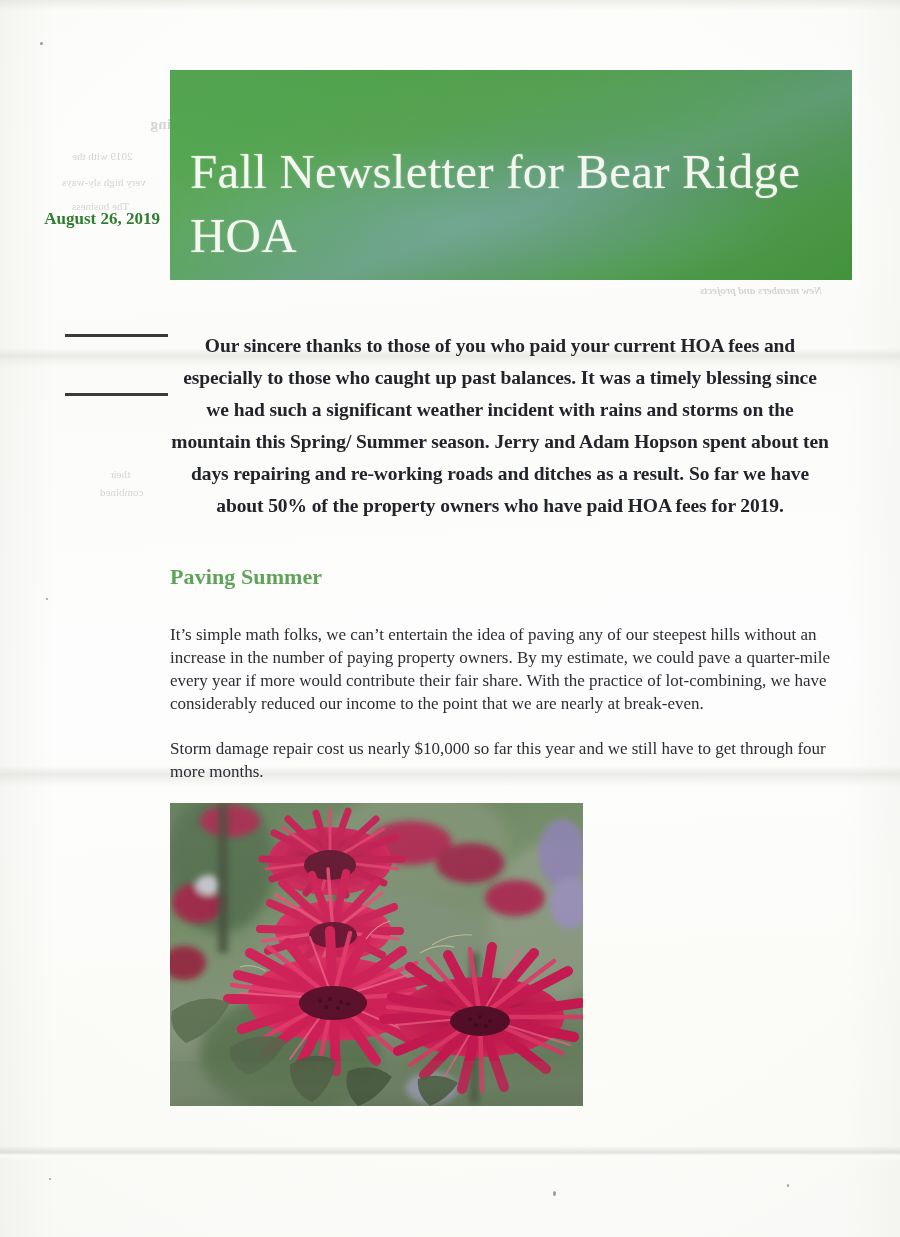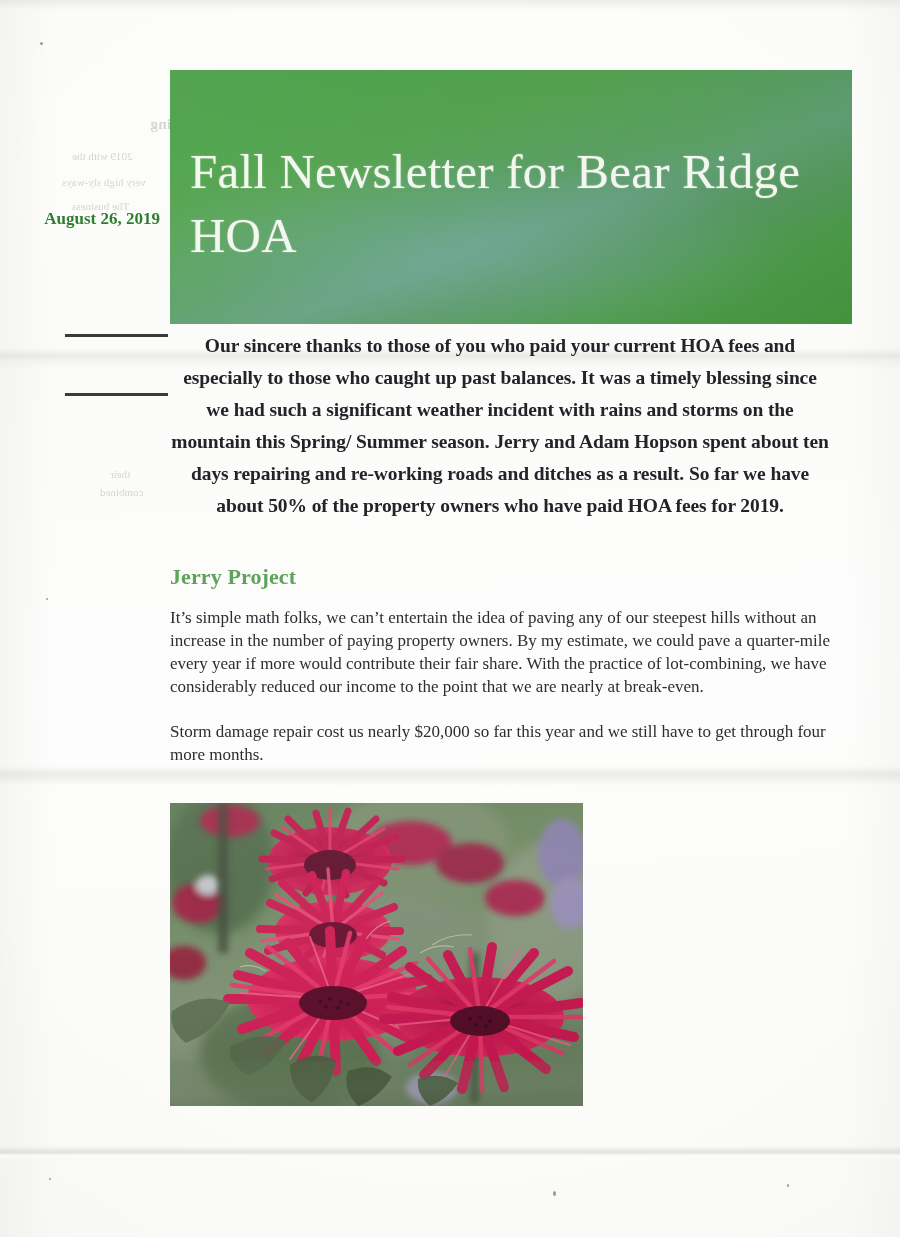--- a/index.html
+++ b/index.html
@@ -80,21 +80,21 @@
   .bleed-h   { font-size: 15px; font-weight: bold; letter-spacing: 0.4px; }
   .bleed-sub { font-size: 11px; font-weight: bold; font-style: italic; }
   .bleed-b   { font-size: 11px; }
 
   
   .banner {
     position: absolute;
     left: 170px;
     top: 70px;
     width: 682px;
-    height: 254px;
+    height: 210px;
     background:
       linear-gradient(160deg,
         #4a9e47 0%,
         #4ba148 18%,
         #52a24f 33%,
         #5a9f66 48%,
         #64a07d 58%,
         #589a63 68%,
         #4e9d4c 80%,
         #45983f 100%);
@@ -166,21 +166,21 @@
 
   .section-heading {
     margin-top: 42px;
     font-size: 22px;
     font-weight: bold;
     color: #5fa35a;
     letter-spacing: 0.1px;
   }
 
   .body-para {
-    margin-top: 16px;
+    margin-top: 33px;
     font-size: 17px;
     line-height: 23px;
     color: #2b2d33;
     width: 678px;
   }
   .body-para + .body-para { margin-top: 22px; }
 
   
   .photo {
     position: absolute;
@@ -229,25 +229,25 @@
 
   <div class="date-block">August 26, 2019</div>
 
   <div class="margin-rule margin-rule-1"></div>
   <div class="margin-rule margin-rule-2"></div>
 
   <div class="content">
 
     <div class="intro">Our sincere thanks to those of you who paid your current HOA fees and especially to those who caught up past balances. It was a timely blessing since we had such a significant weather incident with rains and storms on the mountain this Spring/ Summer season. Jerry and Adam Hopson spent about ten days repairing and re-working roads and ditches as a result. So far we have about 50% of the property owners who have paid HOA fees for 2019.</div>
 
-    <div class="section-heading">Jerry Project</div>
+    <div class="section-heading">Paving Summer</div>
 
     <div class="body-para">It’s simple math folks, we can’t entertain the idea of paving any of our steepest hills without an increase in the number of paying property owners. By my estimate, we could pave a quarter-mile every year if more would contribute their fair share. With the practice of lot-combining, we have considerably reduced our income to the point that we are nearly at break-even.</div>
 
-    <div class="body-para">Storm damage repair cost us nearly $20,000 so far this year and we still have to get through four more months.</div>
+    <div class="body-para">Storm damage repair cost us nearly $10,000 so far this year and we still have to get through four more months.</div>
   </div>
 
   <div class="photo">
     <svg viewBox="0 0 413 303" preserveAspectRatio="none">
       <defs>
         <linearGradient id="bgLeaf" x1="0" y1="0" x2="0.3" y2="1">
           <stop offset="0%" stop-color="#5d7a55"></stop>
           <stop offset="35%" stop-color="#708a62"></stop>
           <stop offset="70%" stop-color="#86967c"></stop>
           <stop offset="100%" stop-color="#6b7f62"></stop>

